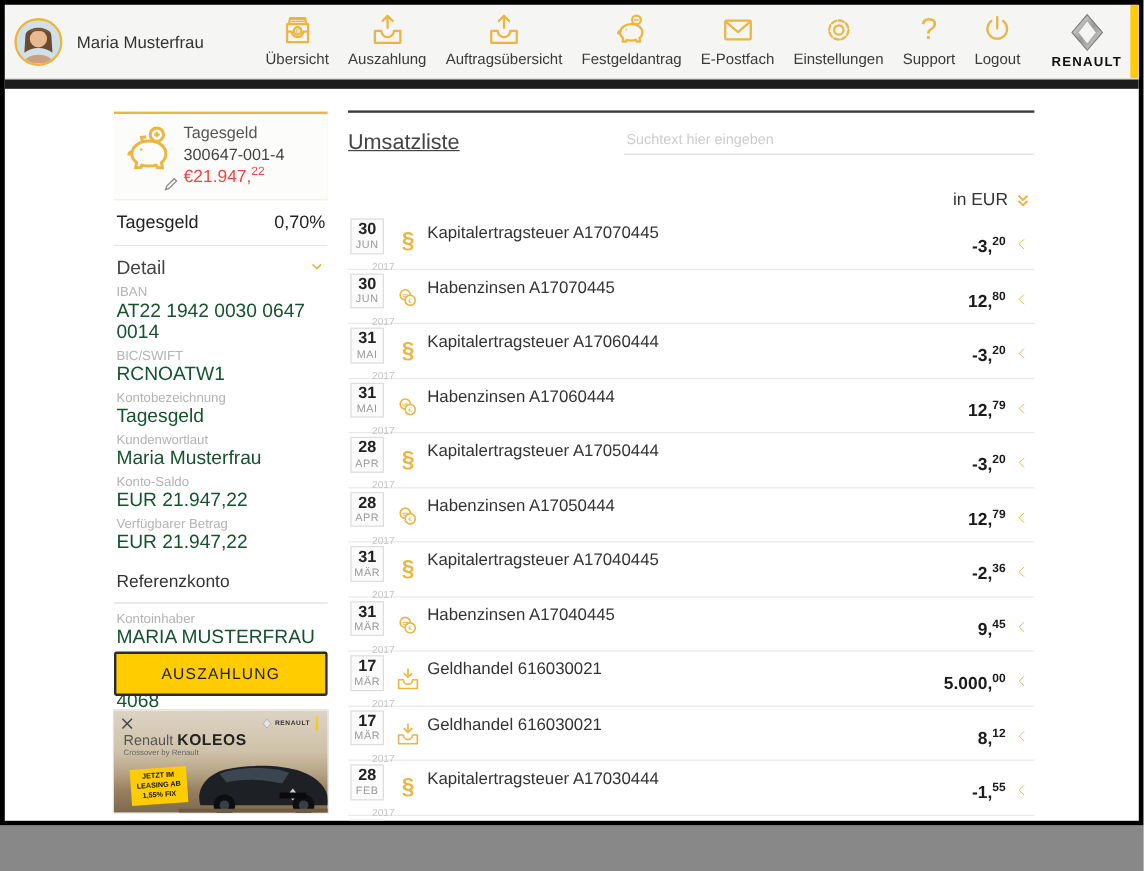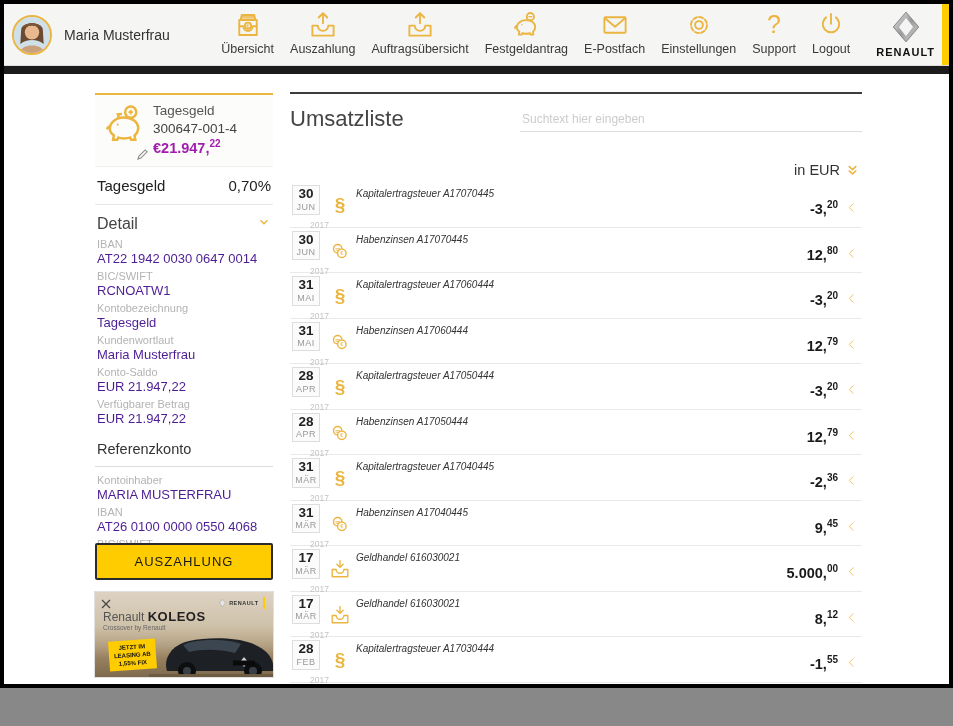--- a/index.html
+++ b/index.html
@@ -34,35 +34,35 @@
   .account-card{
     border-top:2px solid #E9B93F; background:#fcfcfb; display:flex;
     padding:7px 6px 8px 6px; box-shadow:0 1px 0 #eee;
   }
   .card-icon-wrap{ position:relative; width:46px; flex:0 0 auto; }
   .card-icon-wrap .piggy{ width:40px; height:36px; }
   .pencil{ position:absolute; right:-2px; bottom:-2px; width:13px; height:13px; }
   .card-text{ margin-left:6px; line-height:1.3; }
   .card-product{ font-size:13.5px; color:#555; }
   .card-number{ font-size:13.5px; color:#444; }
-  .card-balance{ font-size:14.5px; font-weight:bold; color:#a21caf; }
+  .card-balance{ font-size:14.5px; font-weight:normal; color:#ef4444; }
   .card-balance sup{ font-size:10px; }
   .rate-row{
     display:flex; justify-content:space-between; font-size:15px; color:#222;
     padding:11px 2px 10px 2px; border-bottom:1px solid #e6e6e6;
   }
   .detail-head{
     display:flex; justify-content:space-between; align-items:flex-start;
     padding:10px 2px 2px 2px;
   }
   .detail-title{ font-size:16px; color:#444; }
   .chev-gold{ width:14px; height:14px; }
   .field{ padding:3px 2px 1px 2px; }
   .f-label{ font-size:11px; color:#b3b3b3; }
-  .f-value{ font-size:13px; color:#4c1d95; margin-top:1px; }
+  .f-value{ font-size:16px; color:#14532d; margin-top:1px; }
   .ref-title{
     font-size:14.5px; color:#333; padding:14px 2px 9px 2px;
     border-bottom:1px solid #dcdcdc; margin-bottom:4px;
   }
   .payout-btn{
     position:absolute; top:450px; left:0; width:178px; height:37px;
     background:#FFCC00; border:2px solid #2b2b2b; border-radius:2px;
     font-family:"Liberation Sans", sans-serif;
     font-size:13px; letter-spacing:1px; color:#1a1a1a; cursor:pointer;
   }
@@ -83,21 +83,21 @@
   .ad-badge{
     position:absolute; left:14px; top:48px; background:#FFCC00; color:#111;
     font-size:6px; font-weight:bold; text-align:center; line-height:1.35;
     padding:3px 5px; transform:rotate(-4deg);
   }
   .ad-car{ position:absolute; right:-6px; bottom:-2px; width:130px; height:60px; }
 
   
   .main{ position:absolute; left:286px; top:88px; width:572px; border-top:2px solid #3c3c3c; }
   .main-head{ display:flex; align-items:flex-end; justify-content:space-between; margin-top:12px; }
-  .main-title{ font-size:22px; color:#444; font-weight:normal; }
+  .main-title{ font-size:18px; color:#444; font-weight:normal;text-decoration:underline; }
   .search-input{
     width:342px; border:none; border-bottom:1px solid #ddd; background:transparent;
     font-family:"Liberation Sans", sans-serif; font-size:12px; color:#555; padding:3px 2px 5px 2px; outline:none;
   }
   .search-input::placeholder{ color:#ccc; }
   .currency-row{
     display:flex; justify-content:flex-end; align-items:center;
     margin-top:30px; margin-bottom:4px; padding-right:2px;
   }
   .currency-label{ font-size:14.5px; color:#333; margin-right:5px; }
@@ -106,21 +106,21 @@
   .daybox{
     position:absolute; left:2px; top:3px; width:28px; text-align:center;
     border:1px solid #ddd; background:#fbfbfb; padding:1px 0 2px 0;
   }
   .daybox .day{ font-size:13.5px; font-weight:bold; color:#222; line-height:1.1; }
   .daybox .month{ font-size:9px; color:#999; letter-spacing:.5px; }
   .yearlbl{ position:absolute; left:20px; top:38px; font-size:8.5px; color:#c4c4c4; }
   .t-icon{ position:absolute; left:39px; top:12px; width:22px; height:22px; text-align:center; }
   .t-icon svg{ width:22px; height:22px; }
   .t-icon .para{ font-size:19px; color:#EBB540; font-weight:bold; line-height:22px; }
-  .t-desc{ position:absolute; left:66px; top:6px; font-size:10px; color:#333;font-style:italic; }
+  .t-desc{ position:absolute; left:66px; top:6px; font-size:14px; color:#333; }
   .t-amount{ position:absolute; right:24px; top:17px; font-size:14.5px; font-weight:bold; color:#1a1a1a; white-space:nowrap; }
   .t-amount sup{ font-size:10px; }
   .t-chev{ position:absolute; right:4px; top:18px; width:13px; height:13px; }
 </style>
 </head>
 <body>
 
 <div class="window">
 
   <div class="header">

